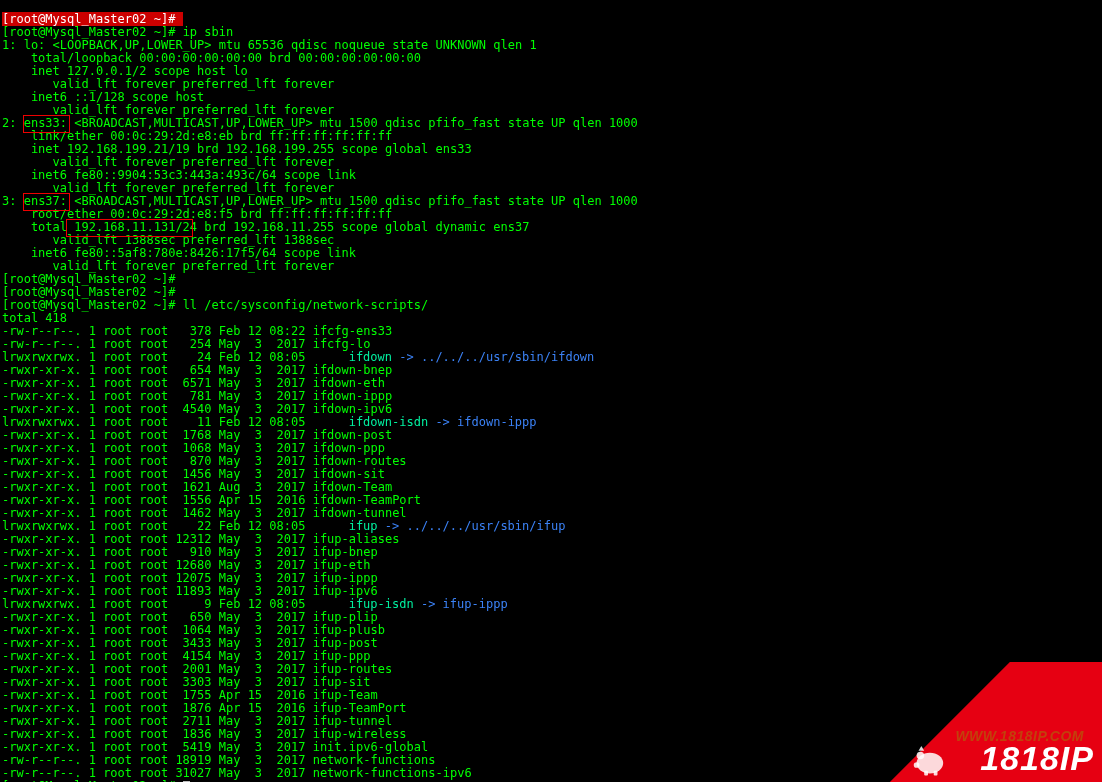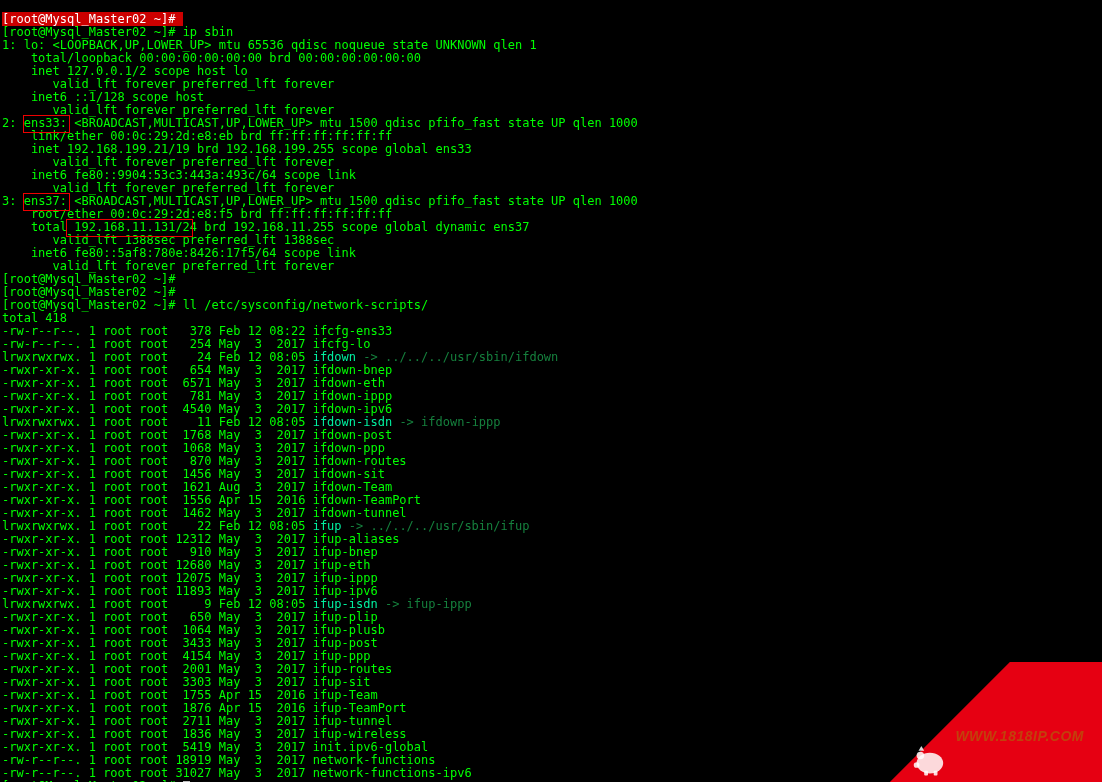--- a/index.html
+++ b/index.html
@@ -11,22 +11,22 @@
     line-height:13px;
     width:1102px;height:782px;
     overflow:hidden;
     position:relative;
   }
   .term{
     padding:0 2px;
     white-space:pre;
   }
   .sel{color:#ffffff;background:#c00;}
-  .lnk{color:#00ef9f;}
-  .tgt{color:#15803d;}
+  .lnk{color:#00ef9f;margin-left:36px;}
+  .tgt{color:#3b82f6;}
   .cursor{
     display:inline-block;
     width:7px;height:12px;
     background:#bbb;
     vertical-align:text-bottom;
   }
   .box{
     position:absolute;
     border:1px solid #e00;
     pointer-events:none;
@@ -144,13 +144,14 @@
       <ellipse cx="22" cy="18" rx="14" ry="11"></ellipse>
       <circle cx="12" cy="10" r="4"></circle>
       <circle cx="8" cy="20" r="3"></circle>
       <rect x="16" y="26" width="4" height="5" rx="1"></rect>
       <rect x="26" y="26" width="4" height="5" rx="1"></rect>
       <path d="M10 5 l3 -5 l3 5 z"></path>
     </g>
       </svg>
   </div>
   <div class="txt">WWW.1818IP.COM</div>
+  <div class="big">1818IP</div>
 </div>
 
 </body></html>

